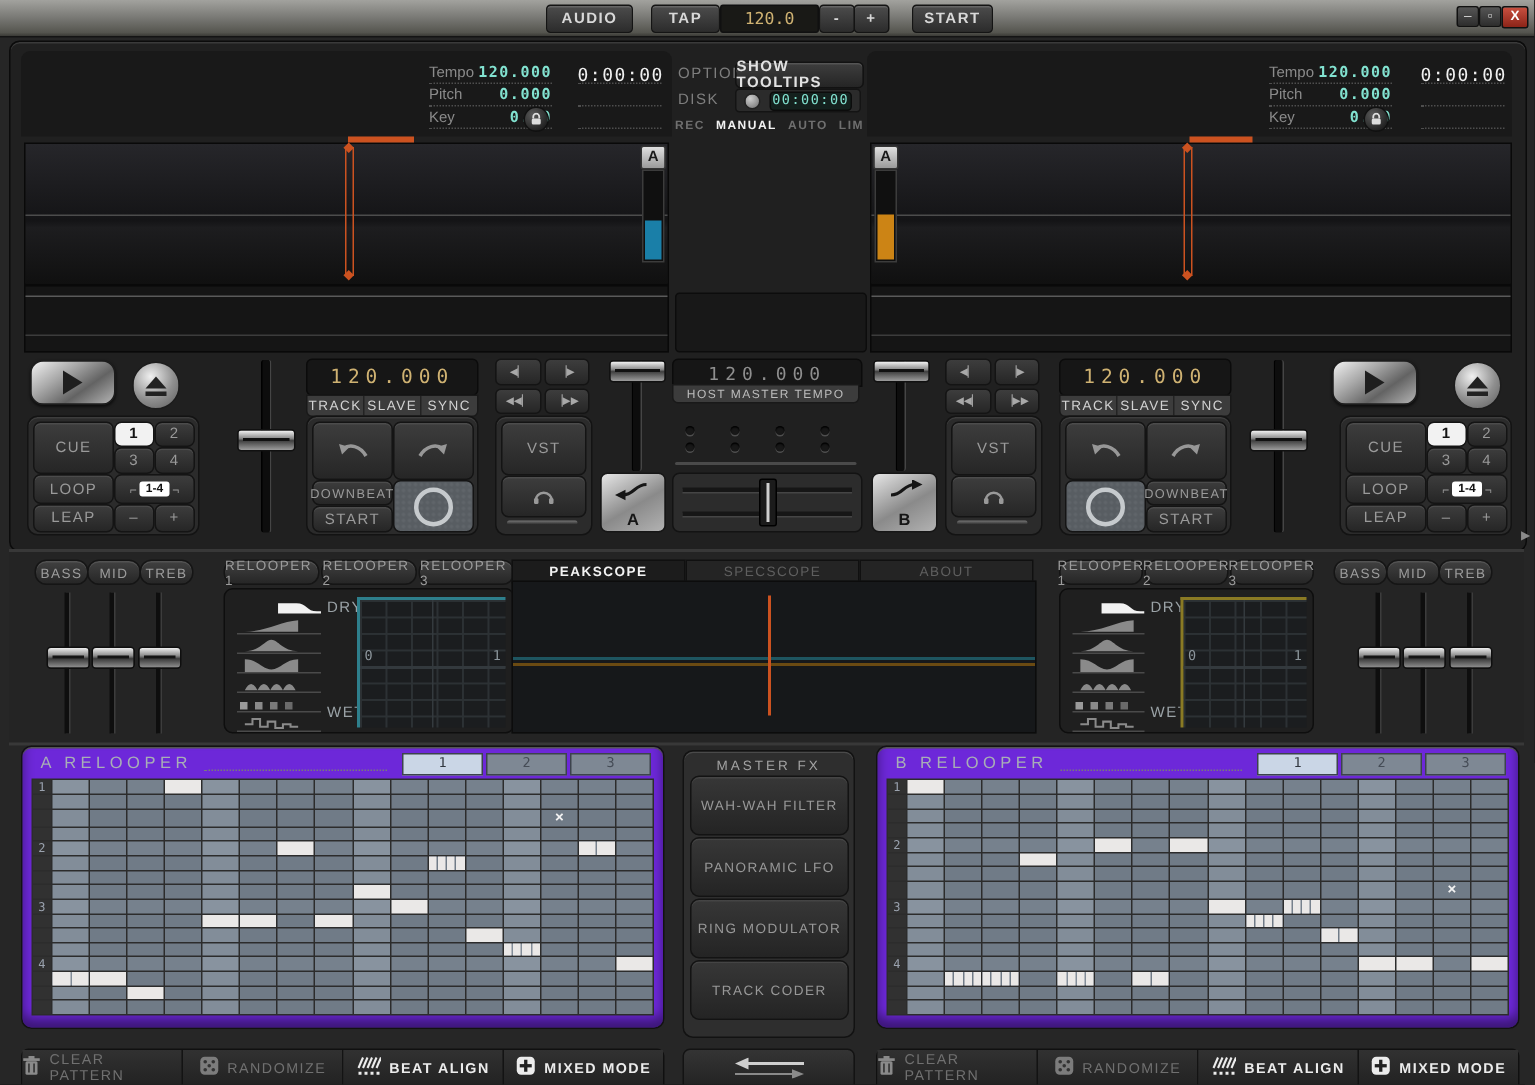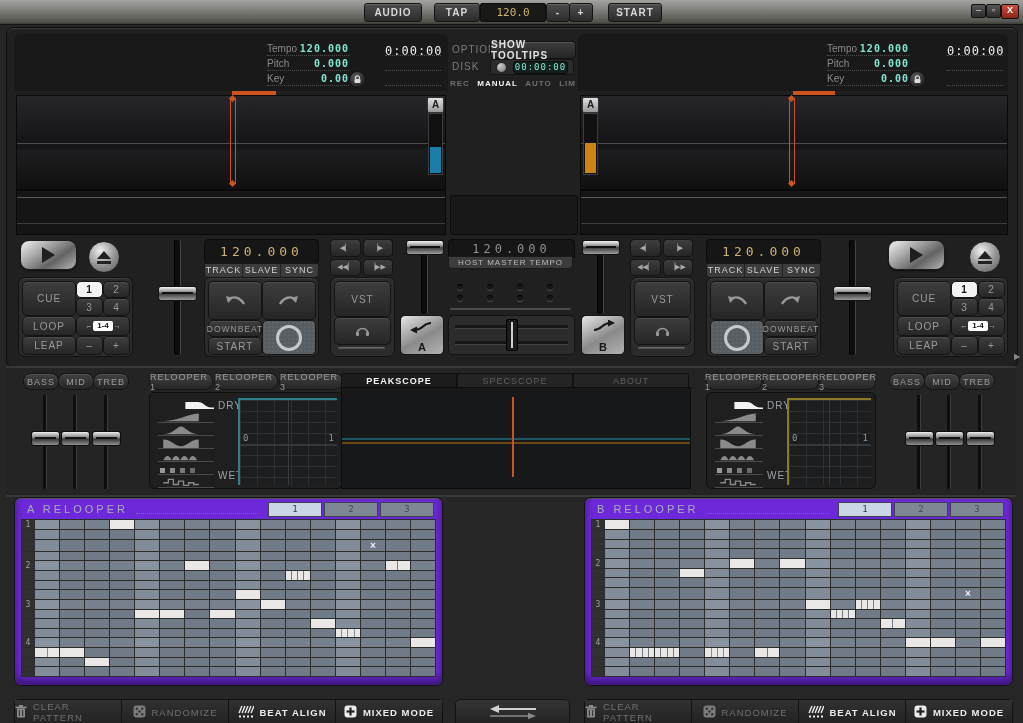--- a/index.html
+++ b/index.html
@@ -21,21 +21,21 @@
   .winbtn{position:absolute;top:4px;width:13px;height:12px;border:1px solid #111;border-radius:2px;
     background:linear-gradient(#555,#2e2e2e);color:#ddd;font-size:9px;line-height:11px;text-align:center;}
   .winbtn.close{width:16px;height:13px;background:linear-gradient(#c85040,#8c2418);color:#fff;font-weight:bold;}
 
   
   .main-panel{left:6px;top:27px;width:1010px;height:339px;background:#202020;
     border:1px solid #0b0b0b;border-radius:7px;box-shadow:inset 0 1px 0 #3a3a3a;}
 
   .deck-info{background:#191919;border-radius:6px 6px 0 0;}
   .info-row{position:absolute;width:82px;display:flex;justify-content:space-between;align-items:center;
-    border-bottom:1px dotted #4e4e4e;height:14px;}
+    border-bottom:1px dotted #4e4e4e;height:14px;margin-left:19px;}
   .info-label{color:#8a8a8a;font-size:10px;}
   .info-val{color:var(--teal);font-family:"DejaVu Sans Mono",monospace;font-size:10px;font-weight:bold;letter-spacing:1px;}
   .time-block{position:absolute;width:56px;}
   .time-row{height:14px;border-bottom:1px dotted #4e4e4e;}
   .time-text{color:#f0f0f0;font-family:"DejaVu Sans Mono",monospace;font-size:12px;letter-spacing:1px;}
   .lock-btn{position:absolute;width:15px;height:15px;border-radius:50%;
     background:radial-gradient(circle at 35% 30%,#5a5a5a,#222 75%);border:1px solid #111;
     display:flex;align-items:center;justify-content:center;}
 
   .wave{background:linear-gradient(#26262a,#141416 55%,#1d1d1f 60%,#101010);border:1px solid #090909;}
@@ -924,20 +924,29 @@
         <div class="seq-cell c-dark"></div>
         <div class="seq-cell c-dark"></div>
         <div class="seq-cell c-dark"></div>
         <div class="seq-cell c-light"></div>
         <div class="seq-cell c-dark"></div>
         <div class="seq-cell c-dark"></div>
         <div class="seq-cell c-dark"></div>
       </div>
   </div>
 
+  <div class="abs mfx-panel" style="left:455px;top:500px;width:113px;height:190px;">
+    <div class="mfx-title">MASTER FX</div>
+    <div id="mfx-buttons">
+        <div class="mfx-btn" style="top: 16px;">WAH-WAH FILTER</div>
+        <div class="mfx-btn" style="top: 57px;">PANORAMIC LFO</div>
+        <div class="mfx-btn" style="top: 98px;">RING MODULATOR</div>
+        <div class="mfx-btn" style="top: 139px;">TRACK CODER</div>
+      </div>
+  </div>
 
   <div class="abs seq-panel" style="left:584px;top:497px;width:427px;height:187px;">
     <div class="seq-head">
       <span class="seq-title">B RELOOPER</span>
       <div class="seq-leader"></div>
       <div id="pat-tabs-b" style="display:flex;">
           <div class="seq-tab active">1</div>
           <div class="seq-tab">2</div>
           <div class="seq-tab">3</div>
         </div>

